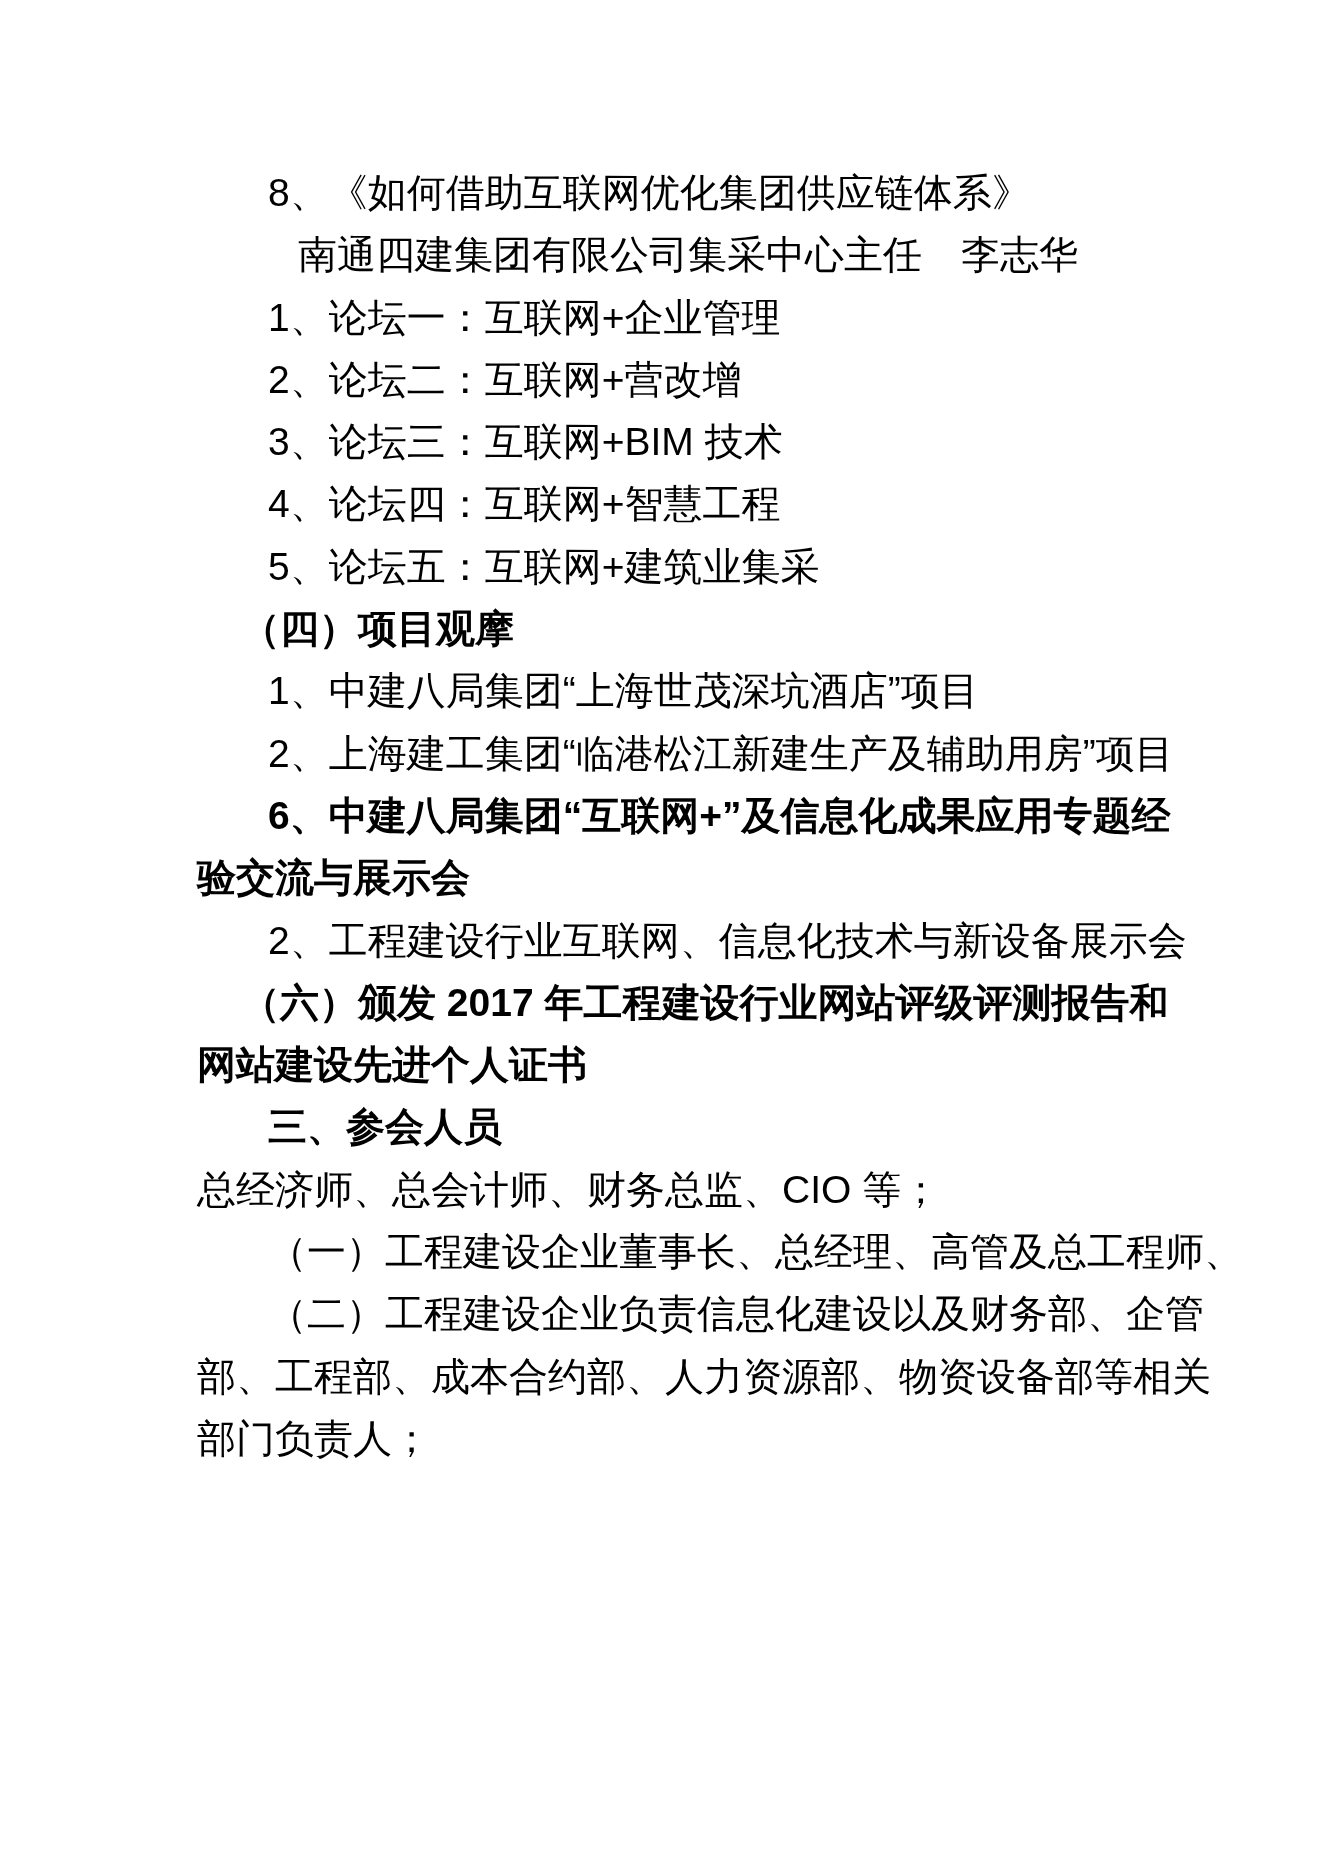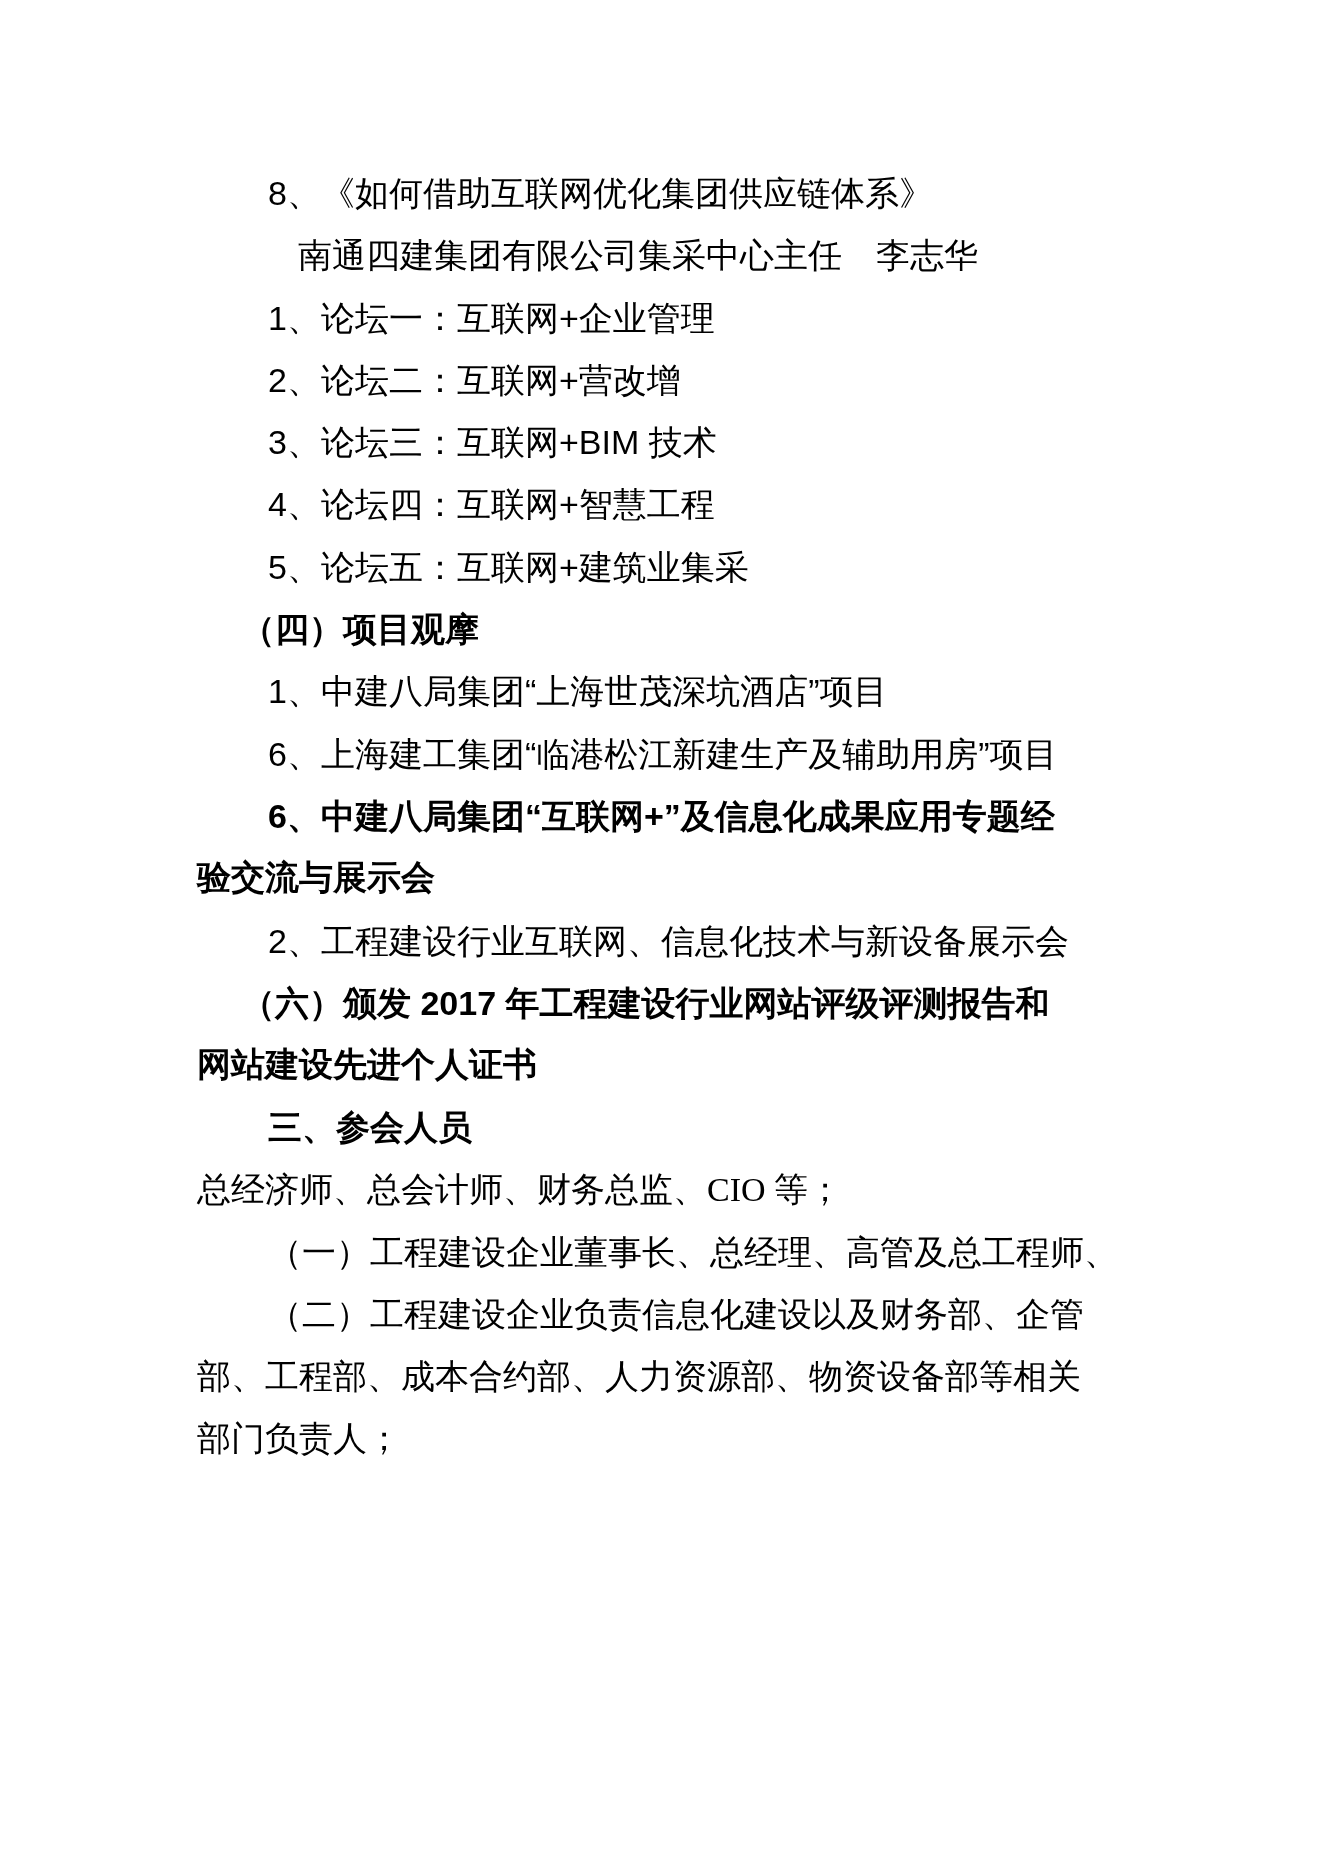--- a/index.html
+++ b/index.html
@@ -23,46 +23,46 @@
   }
   .doc {
     position: absolute;
     left: 197px;
     top: 162px;
     width: 960px;
   }
   .line {
     height: 62.3px;
     line-height: 62.3px;
-    font-size: 34px;
+    font-size: 39px;
     color: #000000;
     white-space: pre;
   }
   .bold { font-weight: 700; }
   
   .style-numbered-item   { padding-left: 71px;  }  
   .style-section-heading { padding-left: 44px;  }  
   .style-speaker-line    { padding-left: 101px; }  
-  .style-continuation    { padding-left: 0; font-family: Liberation Serif, serif;     }  
+  .style-continuation    { padding-left: 0;     }  
 </style>
 </head>
 <body>
 
 <div class="page" style="background: rgb(255, 255, 255); color: rgb(0, 0, 0);">
   <div class="doc">
       <div class="line style-numbered-item">8、《如何借助互联网优化集团供应链体系》</div>
       <div class="line style-speaker-line">南通四建集团有限公司集采中心主任　李志华</div>
       <div class="line style-numbered-item">1、论坛一：互联网+企业管理</div>
       <div class="line style-numbered-item">2、论坛二：互联网+营改增</div>
       <div class="line style-numbered-item">3、论坛三：互联网+BIM 技术</div>
       <div class="line style-numbered-item">4、论坛四：互联网+智慧工程</div>
       <div class="line style-numbered-item">5、论坛五：互联网+建筑业集采</div>
       <div class="line style-section-heading bold">（四）项目观摩</div>
       <div class="line style-numbered-item">1、中建八局集团“上海世茂深坑酒店”项目</div>
-      <div class="line style-numbered-item">6、上海建工集团“临港松江新建生产及辅助用房”项目</div>
+      <div class="line style-numbered-item">2、上海建工集团“临港松江新建生产及辅助用房”项目</div>
       <div class="line style-numbered-item bold">6、中建八局集团“互联网+”及信息化成果应用专题经</div>
       <div class="line style-continuation bold">验交流与展示会</div>
       <div class="line style-numbered-item">2、工程建设行业互联网、信息化技术与新设备展示会</div>
       <div class="line style-section-heading bold">（六）颁发 2017 年工程建设行业网站评级评测报告和</div>
       <div class="line style-continuation bold">网站建设先进个人证书</div>
       <div class="line style-numbered-item bold">三、参会人员</div>
       <div class="line style-continuation">总经济师、总会计师、财务总监、CIO 等；</div>
       <div class="line style-numbered-item">（一）工程建设企业董事长、总经理、高管及总工程师、</div>
       <div class="line style-numbered-item">（二）工程建设企业负责信息化建设以及财务部、企管</div>
       <div class="line style-continuation">部、工程部、成本合约部、人力资源部、物资设备部等相关</div>

